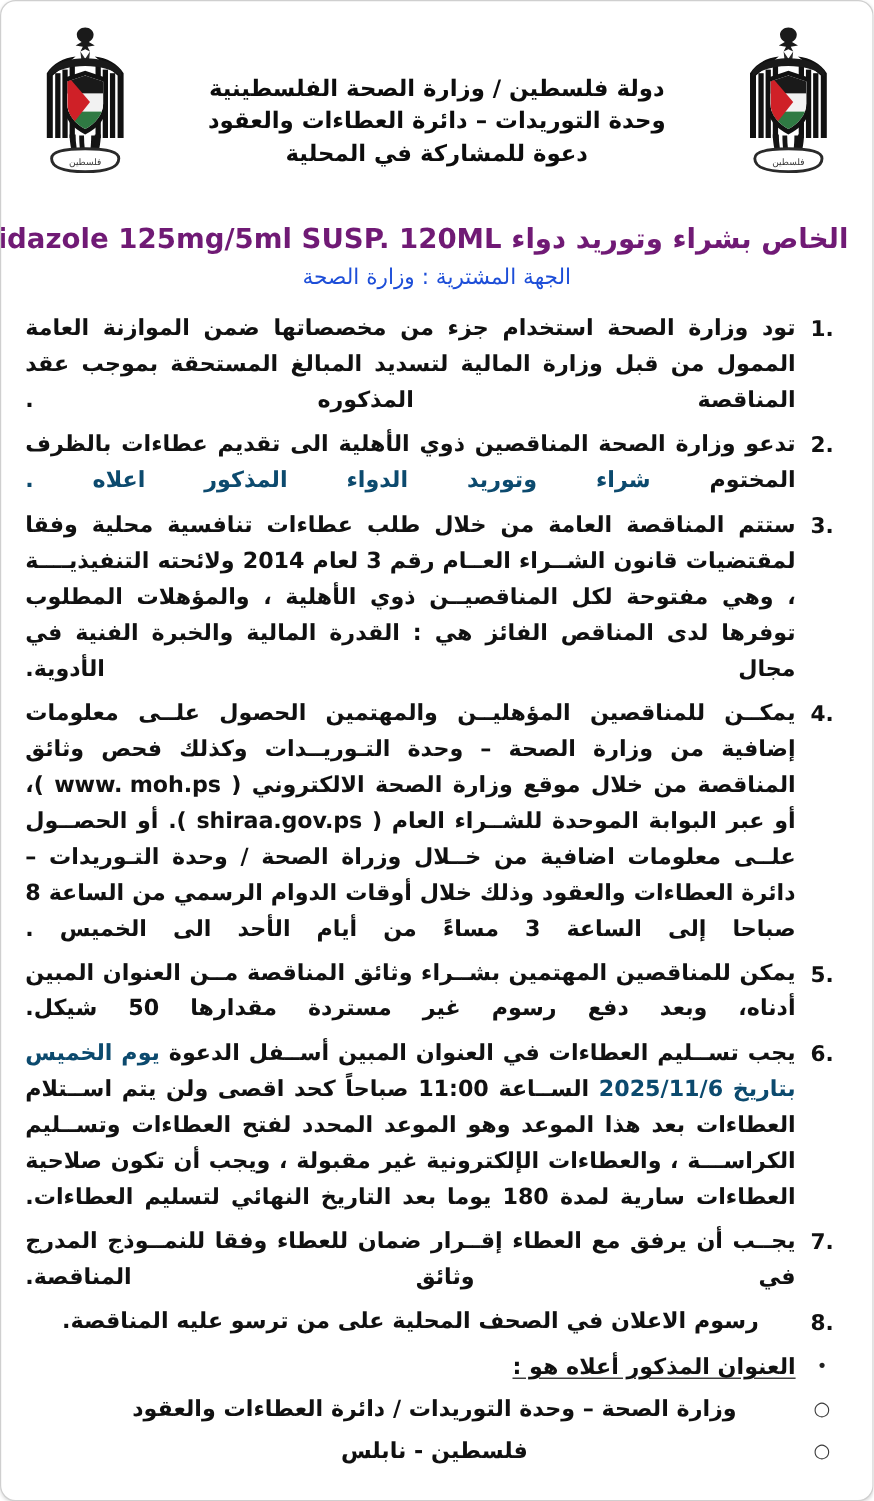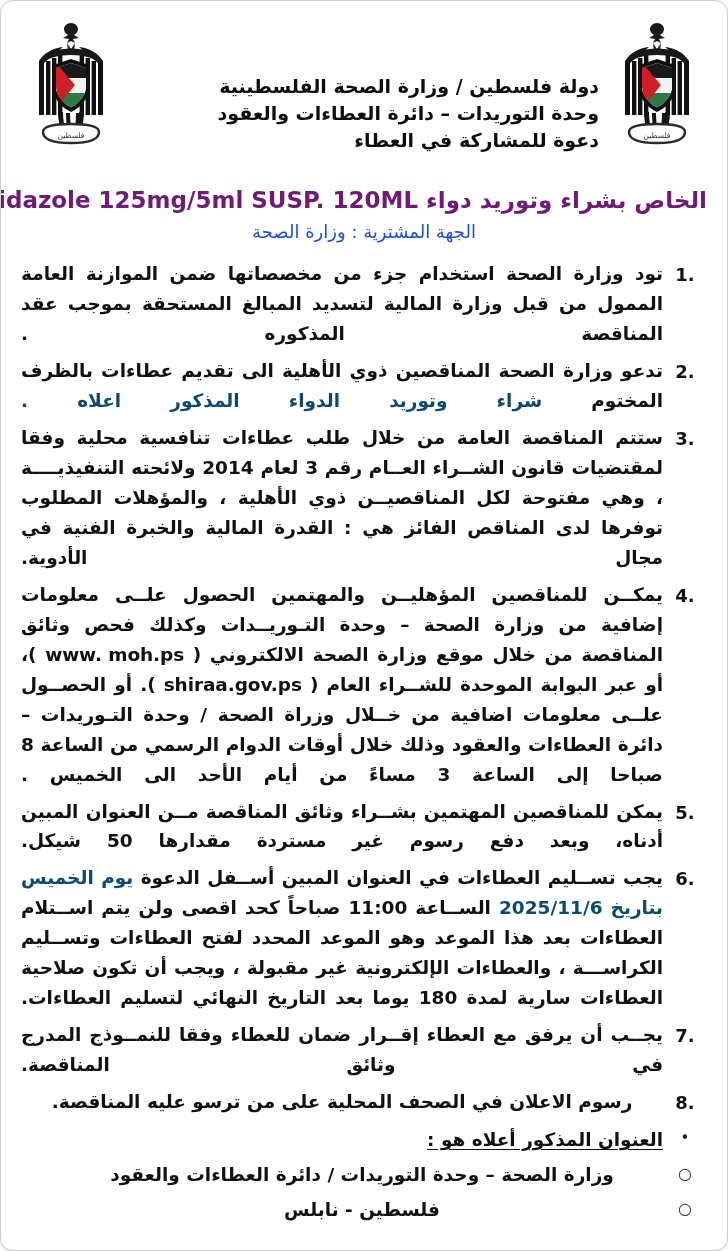--- a/index.html
+++ b/index.html
@@ -41,22 +41,23 @@
     position: absolute;
     top: 4px;
     width: 88px;
     height: 132px;
   }
   .emblem.right { right: 6px; }
   .emblem.left  { left: 6px; }
   .emblem svg { display: block; width: 100%; height: 100%; }
 
   .title-block {
+    text-align: center;
     width: 470px;
-    margin: 12px auto;
+    margin: 0 auto;
     padding-top: 40px;
   }
   .title-line {
     font-weight: bold;
     font-size: 19px;
     line-height: 1.42;
     color: #0d0d0d;
     letter-spacing: -0.2px;
     white-space: nowrap;
   }
@@ -252,21 +253,21 @@
           </g>
           <path d="M16 113 C16 108 24 105 44 105 C64 105 72 108 72 113 C72 120 64 124 44 124 C24 124 16 120 16 113 Z" fill="#ffffff" stroke="#2a2a2a" stroke-width="2.4"></path>
           <text x="44" y="118.5" font-size="7.5" text-anchor="middle" fill="#333" font-family="DejaVu Sans, sans-serif">فلسطين</text>
         </g>
       </svg>
     </div>
 
     <div class="title-block">
       <div class="title-line">دولة فلسطين / وزارة الصحة الفلسطينية</div>
       <div class="title-line">وحدة التوريدات – دائرة العطاءات والعقود</div>
-      <div class="title-line">دعوة للمشاركة في العطاء</div>
+      <div class="title-line">دعوة للمشاركة في المحلية</div>
     </div>
   </div>
 
   <div class="drug-line">الخاص بشراء وتوريد دواء Metronidazole 125mg/5ml SUSP. 120ML</div>
 
   <div class="sub-line">
     <span>الجهة المشترية :</span>
     <span>وزارة الصحة</span>
   </div>
 

